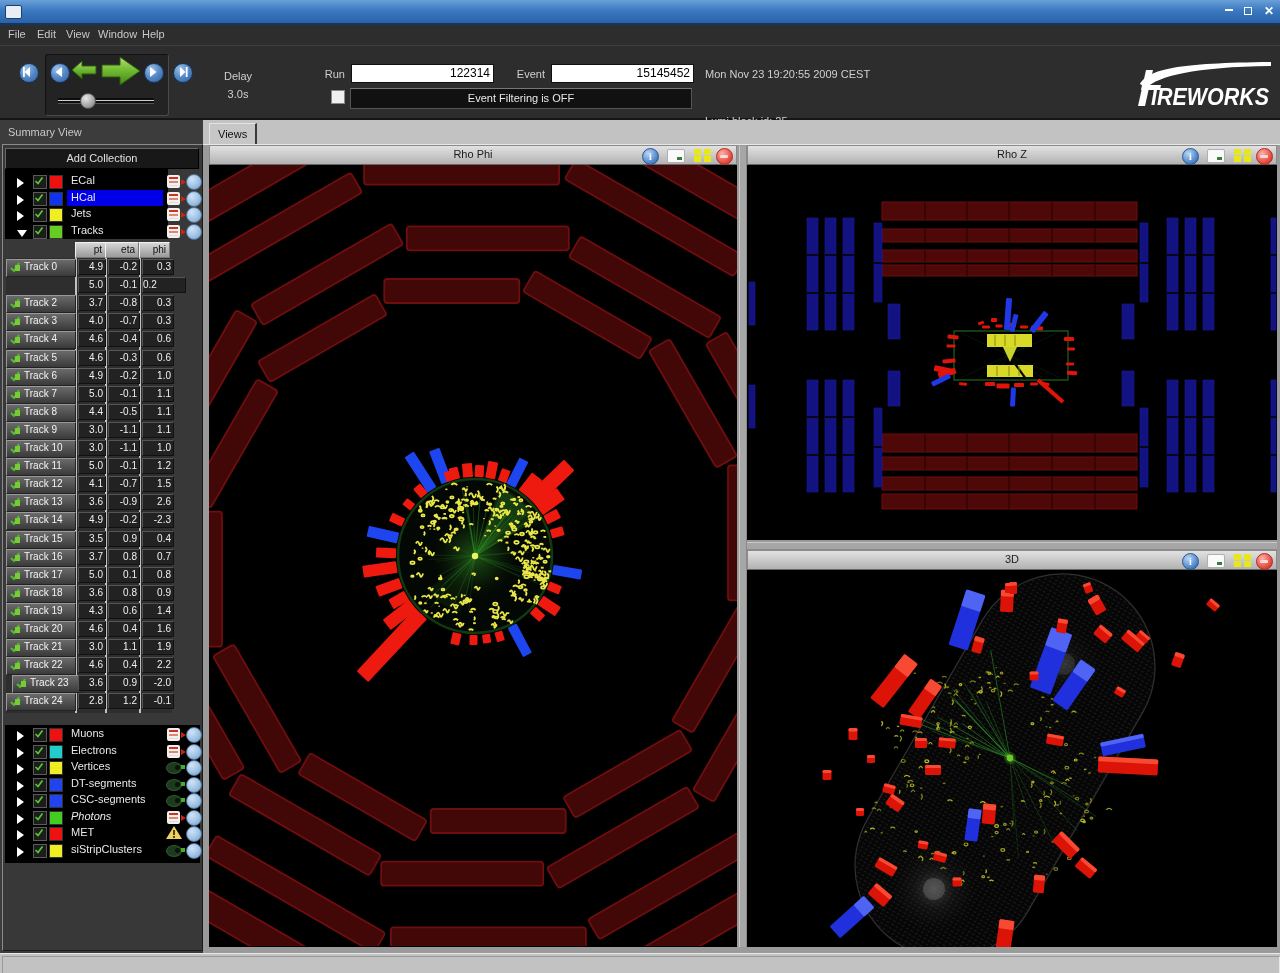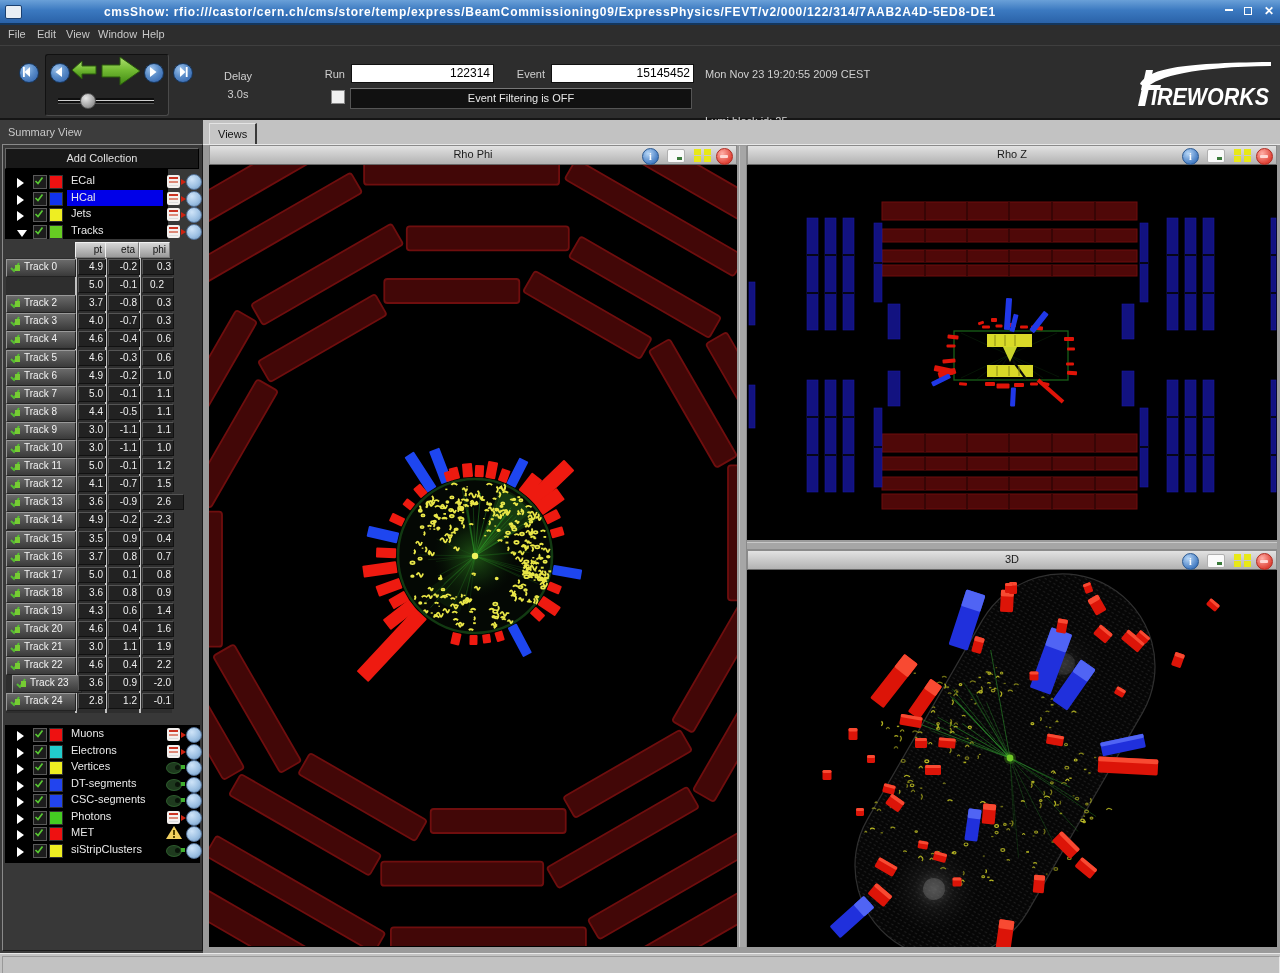--- a/index.html
+++ b/index.html
@@ -1,15 +1,14 @@
 <!DOCTYPE html>
 <html><head><meta charset="utf-8"><style>html,body{margin:0;padding:0;width:1280px;height:973px;overflow:hidden;background:#9a9a9a;font-family:'Liberation Sans',sans-serif;}*{box-sizing:content-box;}</style></head><body>
 <div style="position:absolute;left:0;top:0;width:1280px;height:25px;background:linear-gradient(#6aa0d8 0%,#3b79c0 45%,#2a62a8 100%);border-bottom:2px solid #14365c;box-sizing:border-box;">
     <div style="position:absolute;left:5px;top:5px;width:15px;height:12px;background:#e8eef4;border-radius:2px;border:1px solid #1a4070;"></div>
-    <div style="position:absolute;left:104px;top:5px;font-size:12px;font-weight:bold;letter-spacing:0.7px;color:#fff;white-space:nowrap;">cmsShow: rfio:///castor/cern.ch/cms/store/temp/express/BeamCommissioning09/ExpressPhysics/FEVT/v2/000/122/314/7AAB2A4D-5ED8-DE1</div>
     <div style="position:absolute;right:47px;top:9px;width:8px;height:2px;background:#fff;"></div>
     <div style="position:absolute;right:28px;top:7px;width:6px;height:6px;border:1.5px solid #fff;"></div>
     <div style="position:absolute;right:6px;top:4px;color:#fff;font-size:12px;font-weight:bold;">✕</div>
   </div>
 <div style="position:absolute;left:0;top:25px;width:1280px;height:20px;background:#2d2d2d;">
     <div style="position:absolute;left:8px;top:3px;font-size:11px;color:#c8c8c8;">File</div>
     <div style="position:absolute;left:37px;top:3px;font-size:11px;color:#c8c8c8;">Edit</div>
     <div style="position:absolute;left:66px;top:3px;font-size:11px;color:#c8c8c8;">View</div>
     <div style="position:absolute;left:98px;top:3px;font-size:11px;color:#c8c8c8;">Window</div>
     <div style="position:absolute;left:142px;top:3px;font-size:11px;color:#c8c8c8;">Help</div>
@@ -157,21 +156,21 @@
         <div style="position:absolute;left:136px;top:1.0px;width:28px;height:14px;background:#222;border:1px solid #555;border-bottom-color:#111;border-right-color:#111;color:#f0f0f0;font-size:10px;text-align:right;padding-right:2px;line-height:14px;">0.3</div>
         <div style="position:absolute;left:0px;top:19.1px;width:68px;height:16px;background:linear-gradient(#6a6a6a,#3a3a3a);border:1px solid #999;border-bottom-color:#222;border-right-color:#222;margin-top:45px;">
           <svg width="12" height="12" style="position:absolute;left:2px;top:1px;">
             <path d="M2,7 L5,10 L10,2" fill="none" stroke="#55bb33" stroke-width="2"></path>
             <rect x="6" y="4" width="5" height="6" fill="#77cc33"></rect>
           </svg>
           <div style="position:absolute;left:17px;top:1px;font-size:10px;color:#f4f4f4;">Track 1</div>
         </div>
         <div style="position:absolute;left:72px;top:19.1px;width:24px;height:14px;background:#222;border:1px solid #555;border-bottom-color:#111;border-right-color:#111;color:#f0f0f0;font-size:10px;text-align:right;padding-right:2px;line-height:14px;">5.0</div>
         <div style="position:absolute;left:102px;top:19.1px;width:28px;height:14px;background:#222;border:1px solid #555;border-bottom-color:#111;border-right-color:#111;color:#f0f0f0;font-size:10px;text-align:right;padding-right:2px;line-height:14px;">-0.1</div>
-        <div style="position:absolute;left:136px;top:19.1px;width:28px;height:14px;background:#222;border:1px solid #555;border-bottom-color:#111;border-right-color:#111;color:#f0f0f0;font-size:10px;text-align:center;padding-right:2px;line-height:14px;">0.2</div>
+        <div style="position:absolute;left:136px;top:19.1px;width:28px;height:14px;background:#222;border:1px solid #555;border-bottom-color:#111;border-right-color:#111;color:#f0f0f0;font-size:10px;text-align:left;padding-right:14px;line-height:14px;">0.2</div>
         <div style="position:absolute;left:0px;top:37.2px;width:68px;height:16px;background:linear-gradient(#6a6a6a,#3a3a3a);border:1px solid #999;border-bottom-color:#222;border-right-color:#222;">
           <svg width="12" height="12" style="position:absolute;left:2px;top:1px;">
             <path d="M2,7 L5,10 L10,2" fill="none" stroke="#55bb33" stroke-width="2"></path>
             <rect x="6" y="4" width="5" height="6" fill="#77cc33"></rect>
           </svg>
           <div style="position:absolute;left:17px;top:1px;font-size:10px;color:#f4f4f4;">Track 2</div>
         </div>
         <div style="position:absolute;left:72px;top:37.2px;width:24px;height:14px;background:#222;border:1px solid #555;border-bottom-color:#111;border-right-color:#111;color:#f0f0f0;font-size:10px;text-align:right;padding-right:2px;line-height:14px;">3.7</div>
         <div style="position:absolute;left:102px;top:37.2px;width:28px;height:14px;background:#222;border:1px solid #555;border-bottom-color:#111;border-right-color:#111;color:#f0f0f0;font-size:10px;text-align:right;padding-right:2px;line-height:14px;">-0.8</div>
         <div style="position:absolute;left:136px;top:37.2px;width:28px;height:14px;background:#222;border:1px solid #555;border-bottom-color:#111;border-right-color:#111;color:#f0f0f0;font-size:10px;text-align:right;padding-right:2px;line-height:14px;">0.3</div>
@@ -277,21 +276,21 @@
         <div style="position:absolute;left:136px;top:218.2px;width:28px;height:14px;background:#222;border:1px solid #555;border-bottom-color:#111;border-right-color:#111;color:#f0f0f0;font-size:10px;text-align:right;padding-right:2px;line-height:14px;">1.5</div>
         <div style="position:absolute;left:0px;top:236.3px;width:68px;height:16px;background:linear-gradient(#6a6a6a,#3a3a3a);border:1px solid #999;border-bottom-color:#222;border-right-color:#222;">
           <svg width="12" height="12" style="position:absolute;left:2px;top:1px;">
             <path d="M2,7 L5,10 L10,2" fill="none" stroke="#55bb33" stroke-width="2"></path>
             <rect x="6" y="4" width="5" height="6" fill="#77cc33"></rect>
           </svg>
           <div style="position:absolute;left:17px;top:1px;font-size:10px;color:#f4f4f4;">Track 13</div>
         </div>
         <div style="position:absolute;left:72px;top:236.3px;width:24px;height:14px;background:#222;border:1px solid #555;border-bottom-color:#111;border-right-color:#111;color:#f0f0f0;font-size:10px;text-align:right;padding-right:2px;line-height:14px;">3.6</div>
         <div style="position:absolute;left:102px;top:236.3px;width:28px;height:14px;background:#222;border:1px solid #555;border-bottom-color:#111;border-right-color:#111;color:#f0f0f0;font-size:10px;text-align:right;padding-right:2px;line-height:14px;">-0.9</div>
-        <div style="position:absolute;left:136px;top:236.3px;width:28px;height:14px;background:#222;border:1px solid #555;border-bottom-color:#111;border-right-color:#111;color:#f0f0f0;font-size:10px;text-align:right;padding-right:12px;line-height:14px;">2.6</div>
+        <div style="position:absolute;left:136px;top:236.3px;width:28px;height:14px;background:#222;border:1px solid #555;border-bottom-color:#111;border-right-color:#111;color:#f0f0f0;font-size:10px;text-align:right;padding-right:2px;line-height:14px;">2.6</div>
         <div style="position:absolute;left:0px;top:254.4px;width:68px;height:16px;background:linear-gradient(#6a6a6a,#3a3a3a);border:1px solid #999;border-bottom-color:#222;border-right-color:#222;">
           <svg width="12" height="12" style="position:absolute;left:2px;top:1px;">
             <path d="M2,7 L5,10 L10,2" fill="none" stroke="#55bb33" stroke-width="2"></path>
             <rect x="6" y="4" width="5" height="6" fill="#77cc33"></rect>
           </svg>
           <div style="position:absolute;left:17px;top:1px;font-size:10px;color:#f4f4f4;">Track 14</div>
         </div>
         <div style="position:absolute;left:72px;top:254.4px;width:24px;height:14px;background:#222;border:1px solid #555;border-bottom-color:#111;border-right-color:#111;color:#f0f0f0;font-size:10px;text-align:right;padding-right:2px;line-height:14px;">4.9</div>
         <div style="position:absolute;left:102px;top:254.4px;width:28px;height:14px;background:#222;border:1px solid #555;border-bottom-color:#111;border-right-color:#111;color:#f0f0f0;font-size:10px;text-align:right;padding-right:2px;line-height:14px;">-0.2</div>
         <div style="position:absolute;left:136px;top:254.4px;width:28px;height:14px;background:#222;border:1px solid #555;border-bottom-color:#111;border-right-color:#111;color:#f0f0f0;font-size:10px;text-align:right;padding-right:2px;line-height:14px;">-2.3</div>
@@ -466,21 +465,21 @@
         </div>
         <div style="position:absolute;left:176px;top:73.0px;width:4px;height:4px;background:#3fae2e;"></div>
         <div style="position:absolute;left:181px;top:68.0px;width:14px;height:14px;border-radius:50%;background:radial-gradient(circle at 35% 30%,#cfe4f8 0%,#9fc2e4 55%,#7099c2 100%);border:1px solid #55749a;"></div>
         <div style="position:absolute;left:12px;top:88.5px;width:0;height:0;border-top:5px solid transparent;border-bottom:5px solid transparent;border-left:7px solid #fff;"></div>
         <div style="position:absolute;left:28px;top:85.5px;width:12px;height:12px;background:#1c1c1c;border:1px solid #5a5a5a;">
           <svg width="12" height="12" viewBox="0 0 12 12" style="position:absolute;left:-1px;top:-1px;">
             <path d="M2.5,6 L5,8.5 L9.5,2.5" fill="none" stroke="#58c832" stroke-width="1.7"></path>
           </svg>
         </div>
         <div style="position:absolute;left:44px;top:85.5px;width:12px;height:12px;background:#44cc22;border:1px solid #333;"></div>
-        <div style="position:absolute;left:66px;top:84.5px;font-size:11px;color:#e8e8e8;">Photons</div>
+        <div style="position:absolute;left:66px;top:84.5px;font-size:11px;color:#e8e8e8;font-style:italic;">Photons</div>
         <div style="position:absolute;left:162px;top:85.5px;width:13px;height:13px;background:#f4f0ee;border-radius:2px;">
           <div style="position:absolute;left:2px;top:2px;width:9px;height:2px;background:#cc3322;"></div>
           <div style="position:absolute;left:2px;top:6px;width:9px;height:2px;background:#dd8877;"></div>
           <div style="position:absolute;left:2px;top:10px;width:9px;height:1px;background:#ddd;"></div>
         </div>
         <div style="position:absolute;left:176px;top:89.5px;width:0;height:0;border-top:3px solid transparent;border-bottom:3px solid transparent;border-left:5px solid #cc2211;"></div>
         <div style="position:absolute;left:181px;top:84.5px;width:14px;height:14px;border-radius:50%;background:radial-gradient(circle at 35% 30%,#cfe4f8 0%,#9fc2e4 55%,#7099c2 100%);border:1px solid #55749a;"></div>
         <div style="position:absolute;left:12px;top:105.0px;width:0;height:0;border-top:5px solid transparent;border-bottom:5px solid transparent;border-left:7px solid #fff;"></div>
         <div style="position:absolute;left:28px;top:102.0px;width:12px;height:12px;background:#1c1c1c;border:1px solid #5a5a5a;">
           <svg width="12" height="12" viewBox="0 0 12 12" style="position:absolute;left:-1px;top:-1px;">

